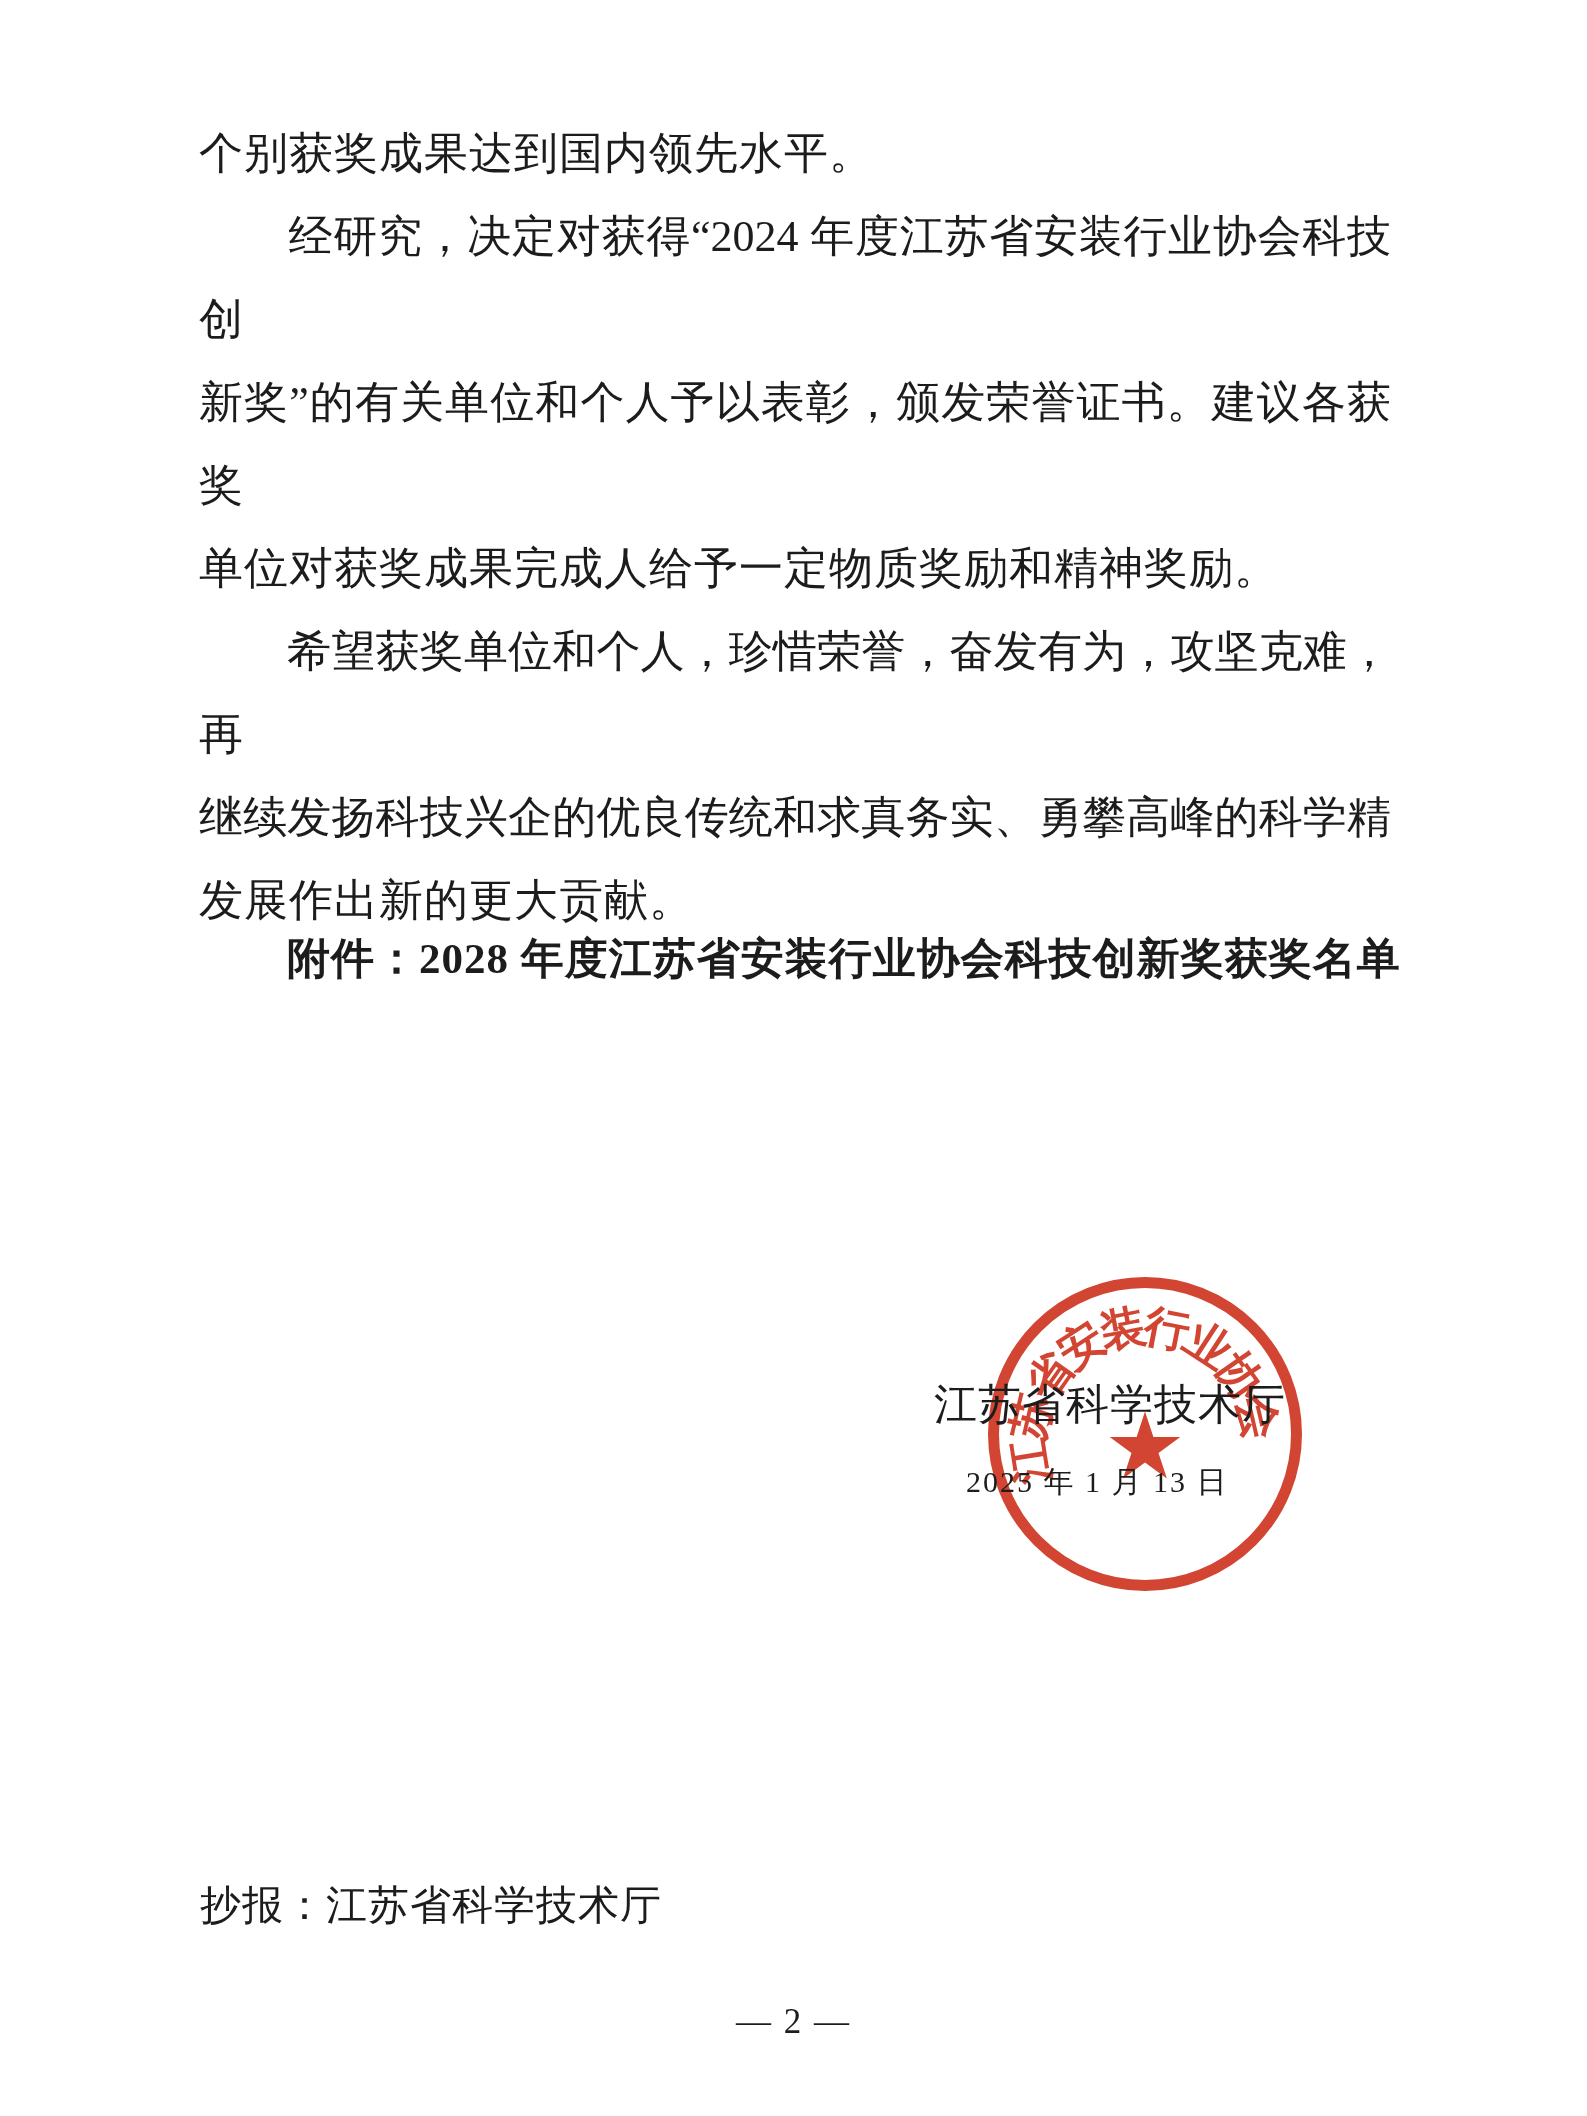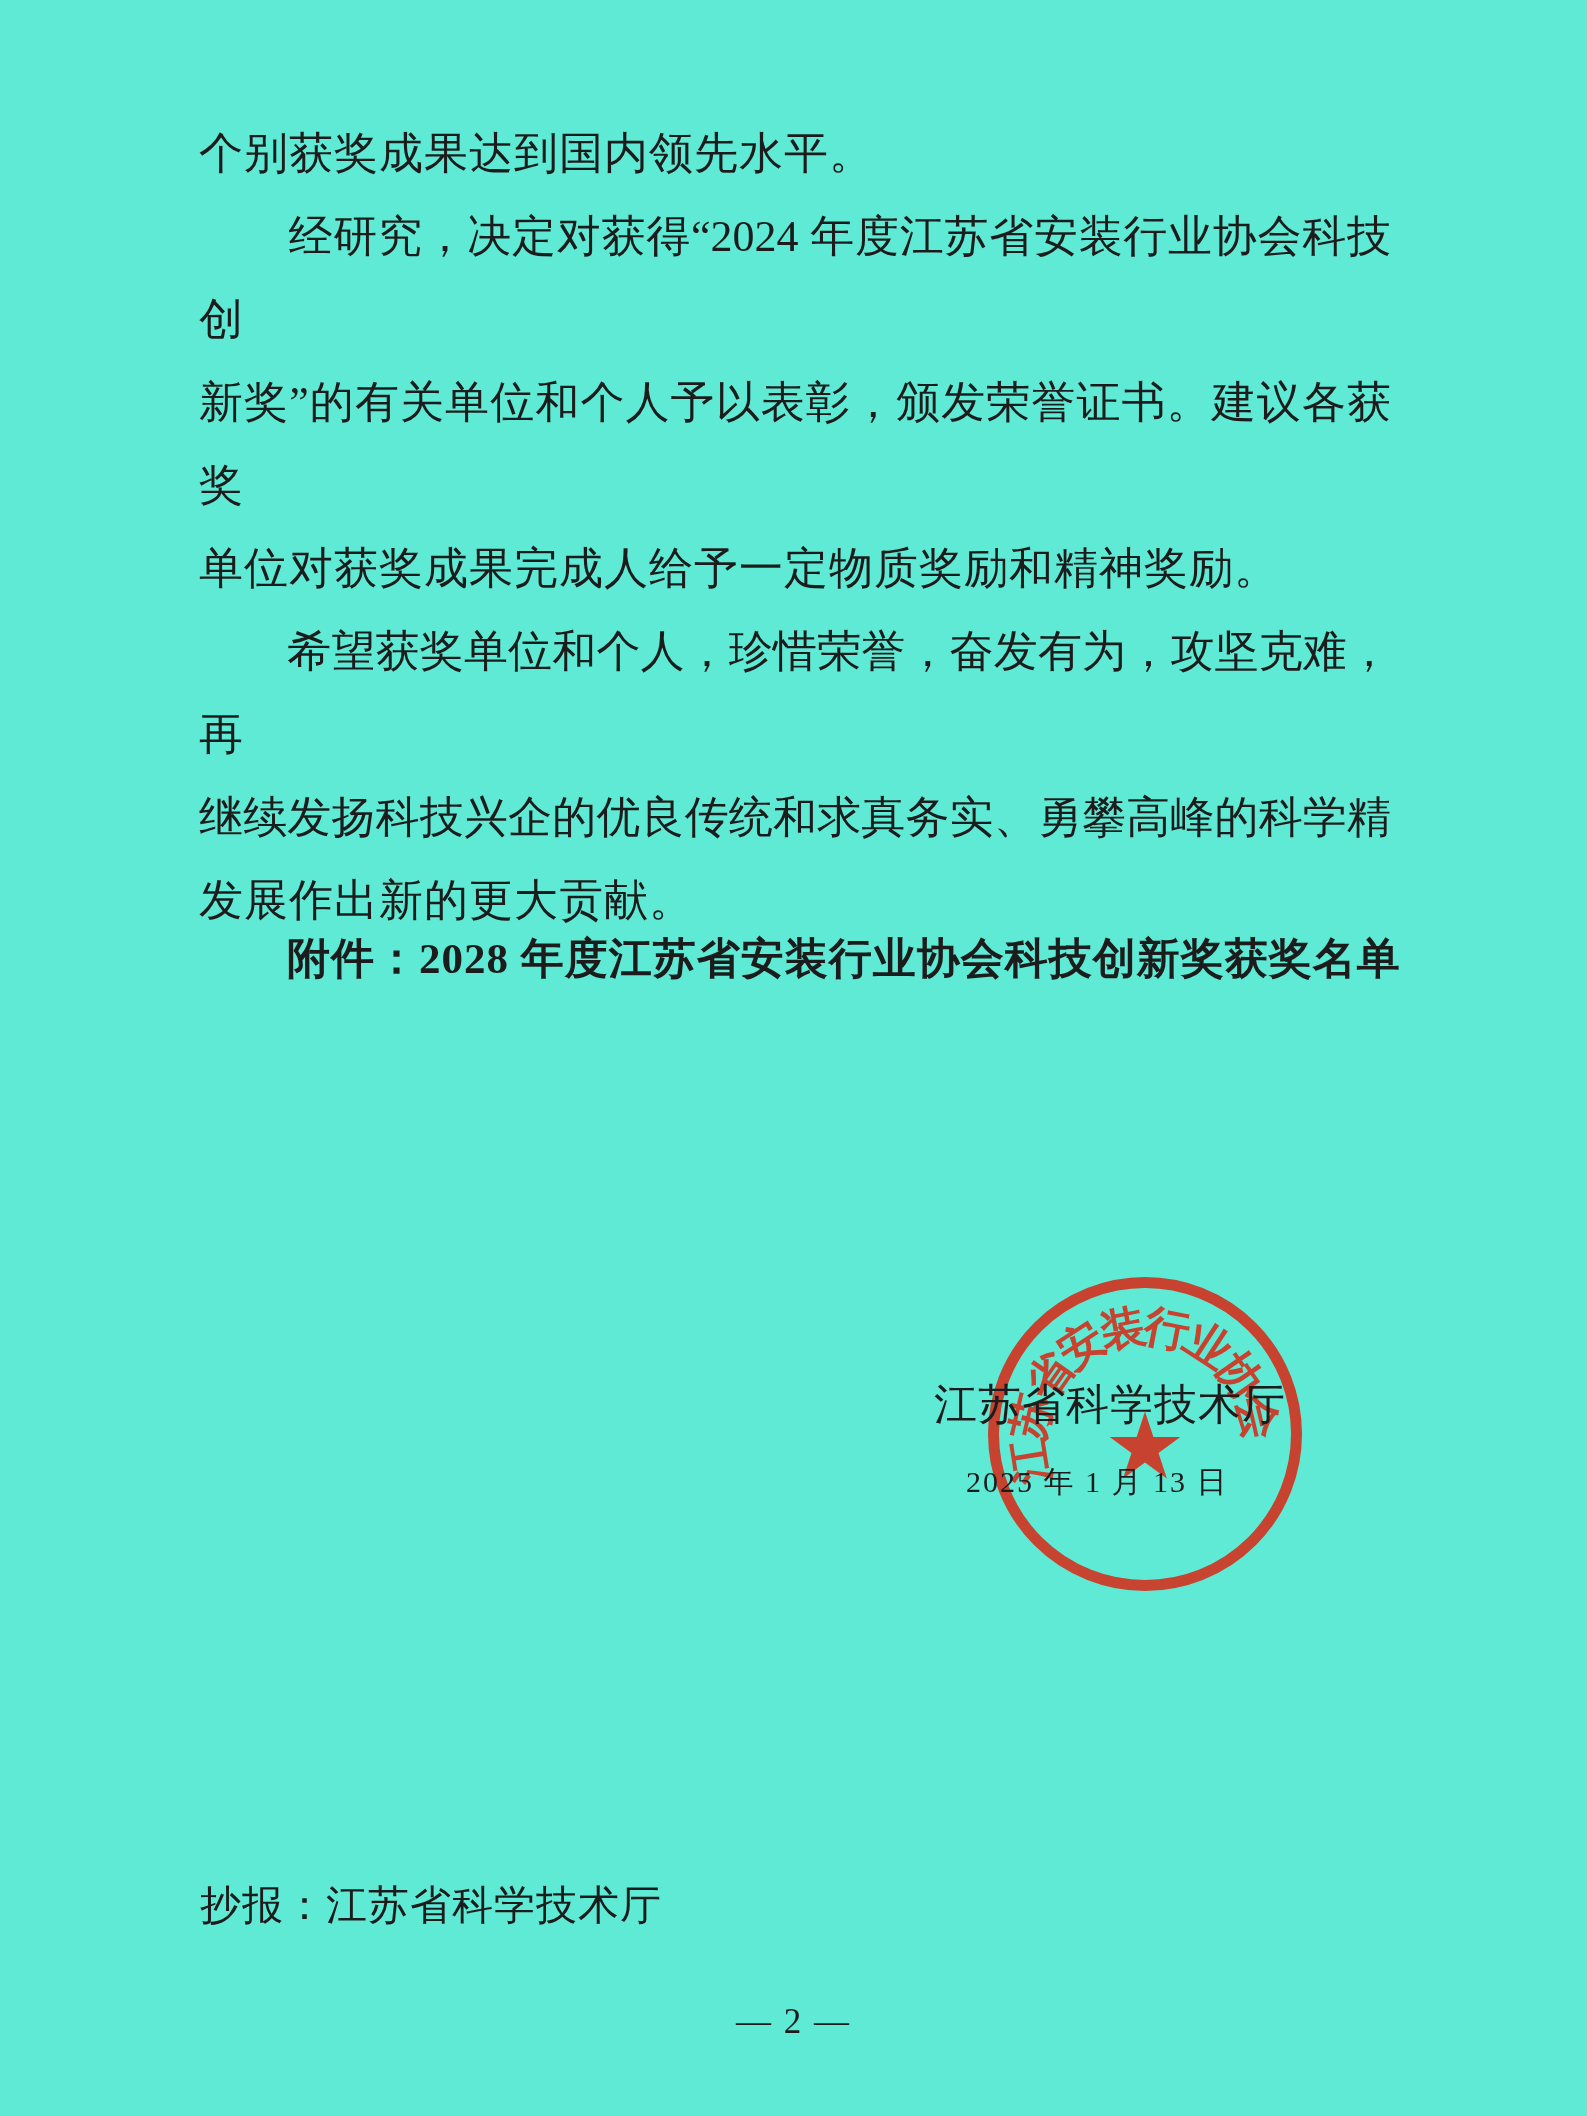--- a/index.html
+++ b/index.html
@@ -5,21 +5,21 @@
   html, body {
     margin: 0;
     padding: 0;
     background: #e8e8e8;
   }
   .page {
     position: relative;
     width: 1587px;
     height: 2116px;
     margin: 0 auto;
-    background: #5eead4;
+    background: #ffffff;
     overflow: hidden;
     font-family: "Liberation Serif", "DejaVu Serif", serif;
     color: #1c1c1c;
   }
 
   
   .doc-body {
     position: absolute;
     left: 199px;
     top: 112px;

